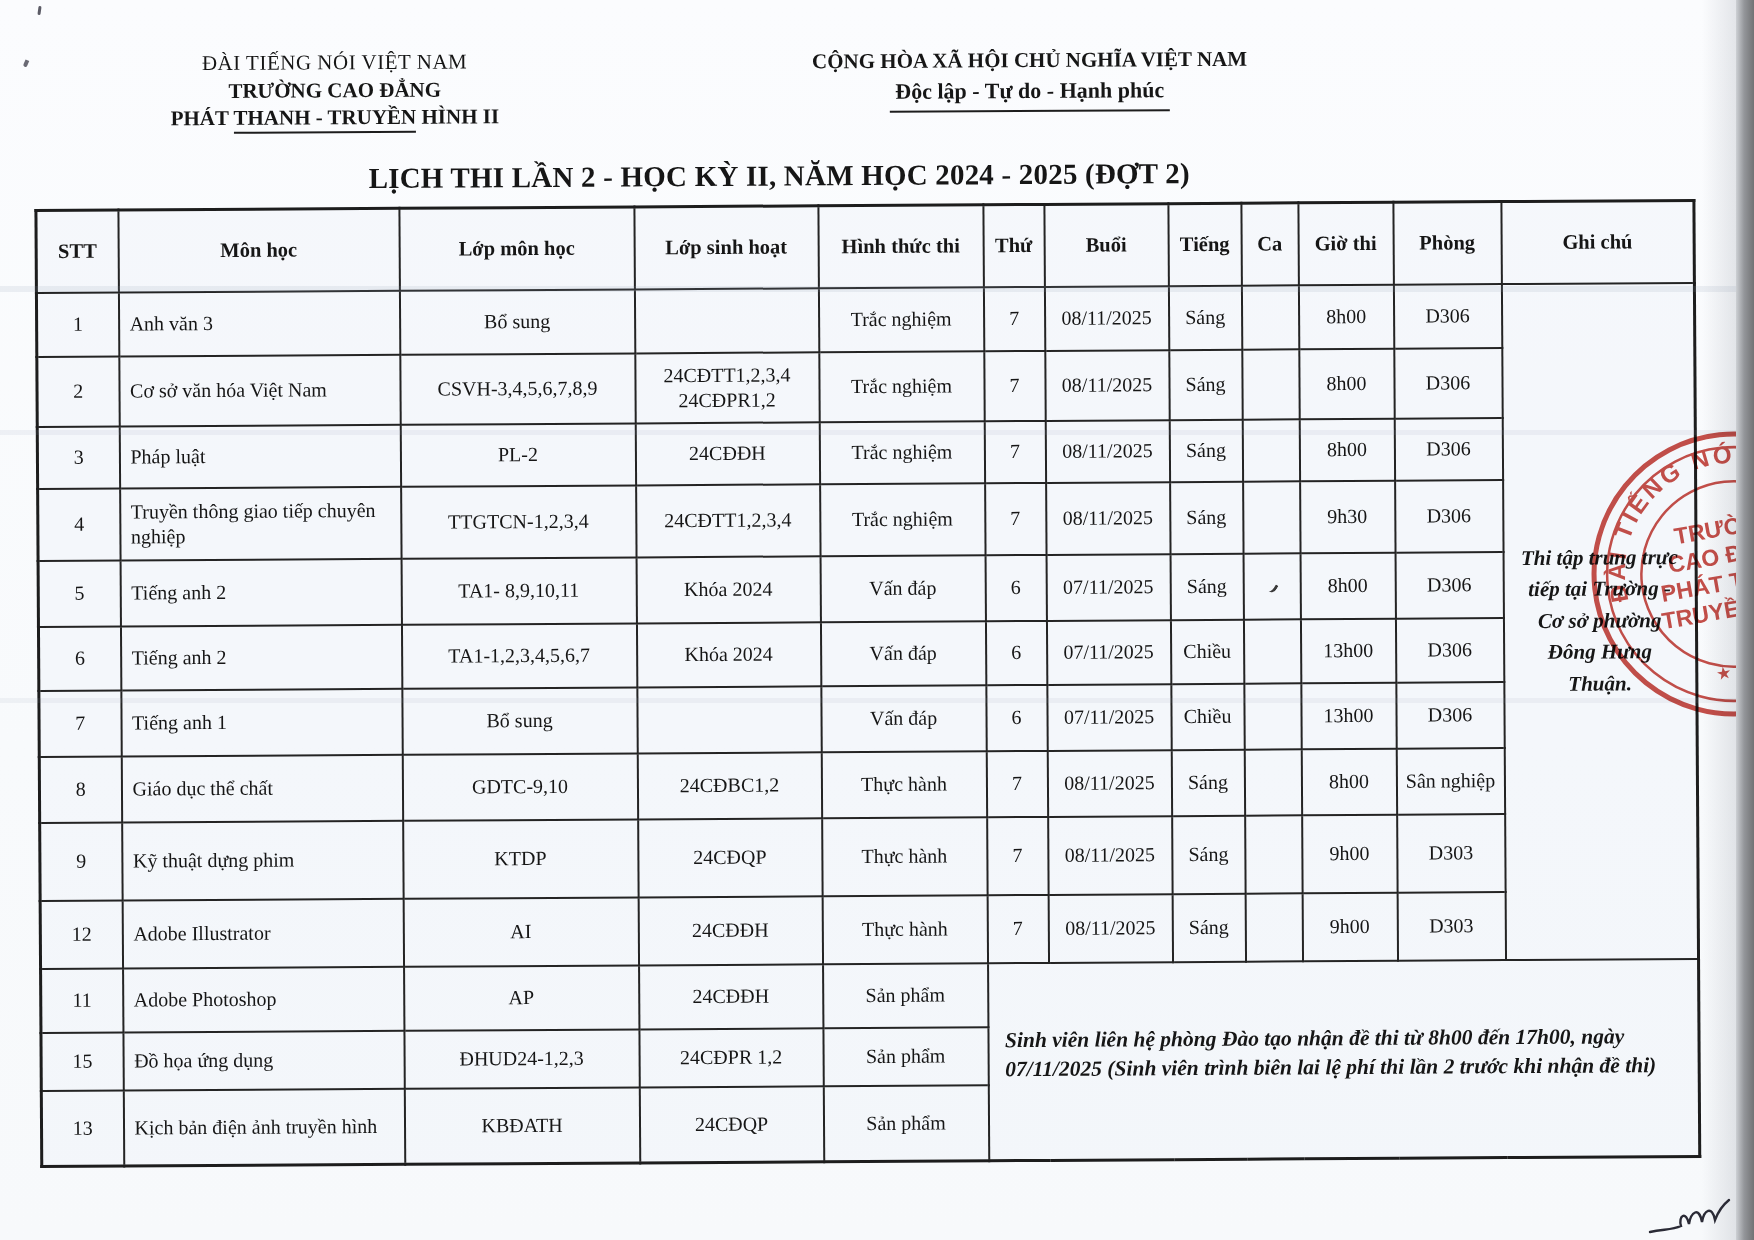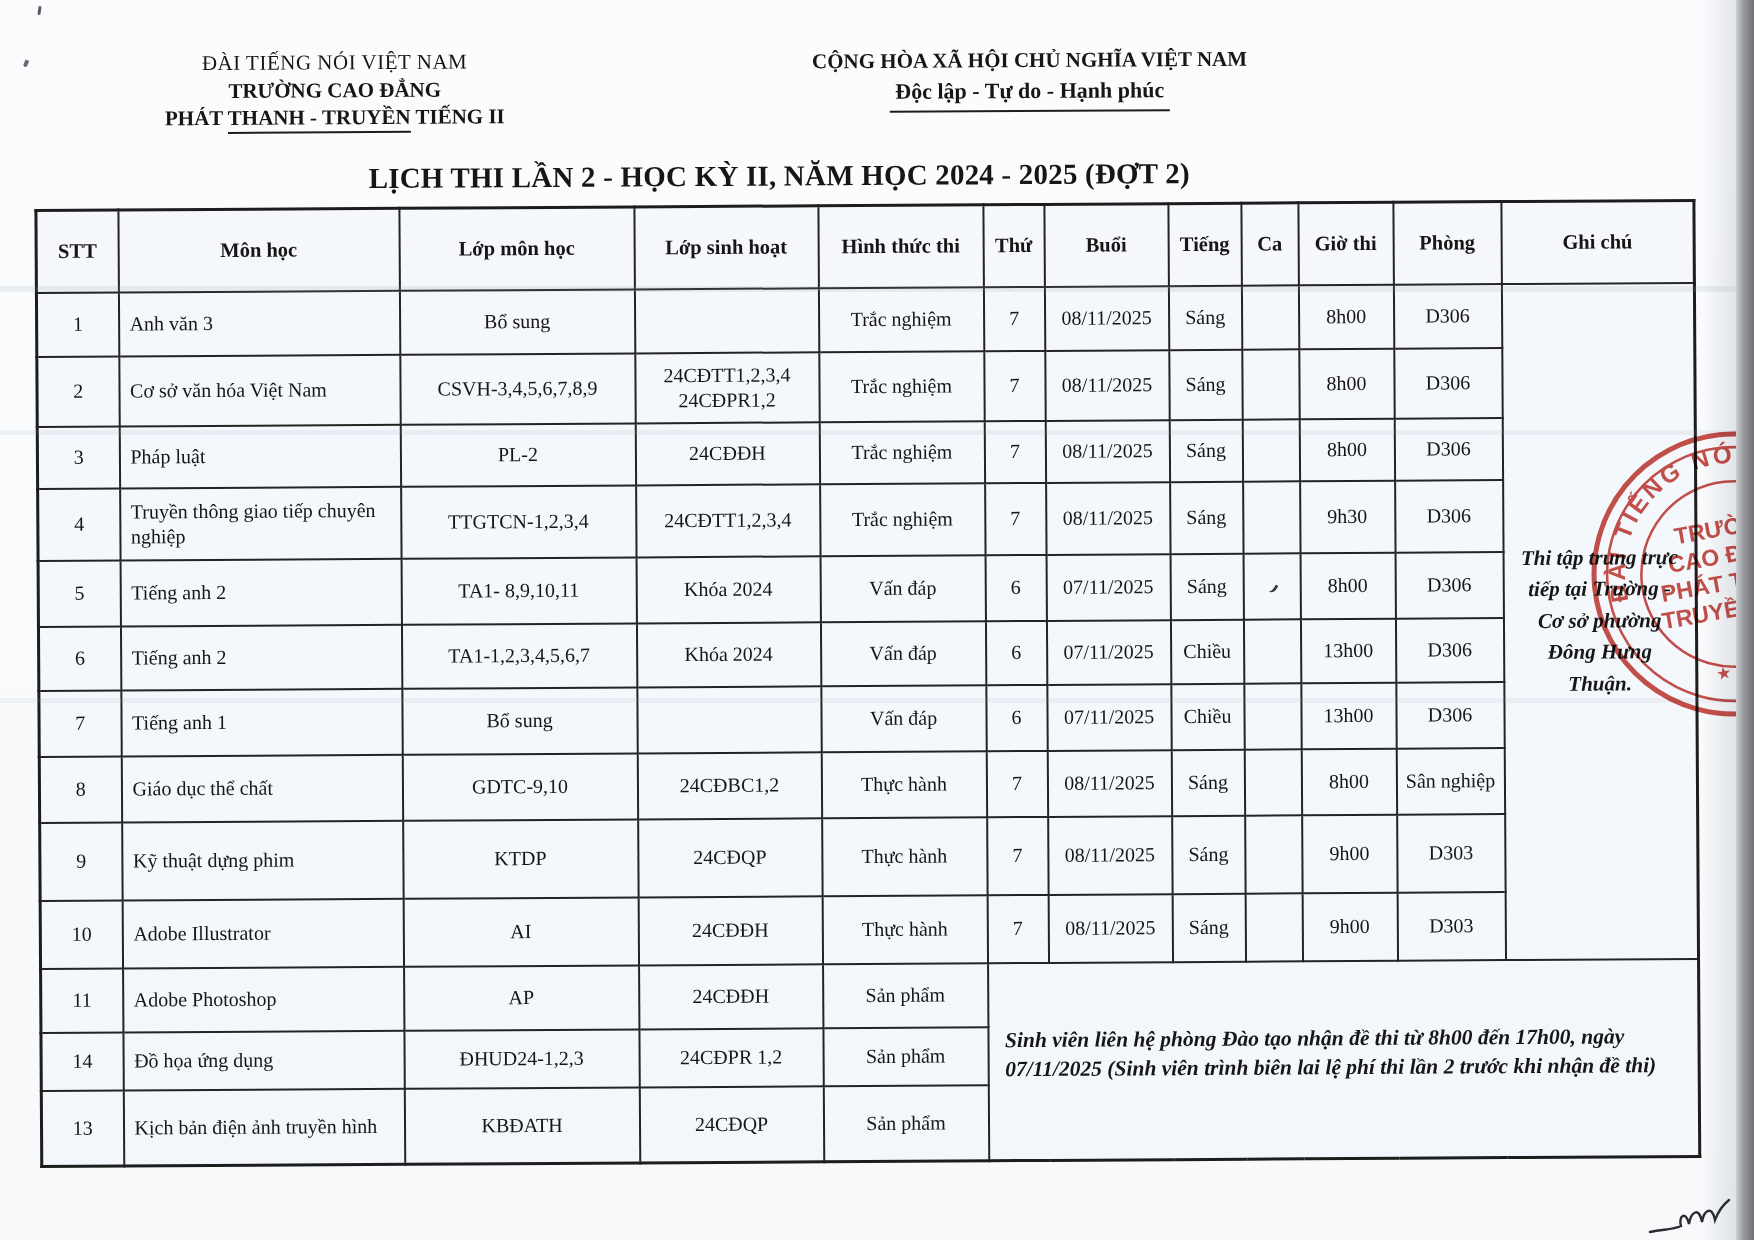--- a/index.html
+++ b/index.html
@@ -45,21 +45,21 @@
 <body>
 
 <div class="page">
 
   <div class="content">
 
     <div class="head-row">
       <div class="org">
         <div class="l1">ĐÀI TIẾNG NÓI VIỆT NAM</div>
         <div class="l2">TRƯỜNG CAO ĐẲNG</div>
-        <div class="l3"><span>PHÁT </span><span class="u">THANH - TRUYỀN</span><span> TIẾNG II</span></div>
+        <div class="l3"><span>PHÁT </span><span class="u">THANH - TRUYỀN</span><span> HÌNH II</span></div>
       </div>
       <div class="nat">
         <div class="l1">CỘNG HÒA XÃ HỘI CHỦ NGHĨA VIỆT NAM</div>
         <div><span class="l2">Độc lập - Tự do - Hạnh phúc</span></div>
       </div>
     </div>
 
     <div class="doc-title">LỊCH THI LẦN 2 - HỌC KỲ II, NĂM HỌC 2024 - 2025 (ĐỢT 2)</div>
 
     <table>
@@ -205,42 +205,42 @@
         <td>24CĐQP</td>
         <td>Thực hành</td>
         <td>7</td>
         <td>08/11/2025</td>
         <td>Sáng</td>
         <td></td>
         <td>9h00</td>
         <td>D303</td>
       </tr>
       <tr style="height:68px">
-        <td>10</td>
+        <td>12</td>
         <td class="l">Adobe Illustrator</td>
         <td>AI</td>
         <td>24CĐĐH</td>
         <td>Thực hành</td>
         <td>7</td>
         <td>08/11/2025</td>
         <td>Sáng</td>
         <td></td>
         <td>9h00</td>
         <td>D303</td>
       </tr>
       <tr style="height:64px">
         <td>11</td>
         <td class="l">Adobe Photoshop</td>
         <td>AP</td>
         <td>24CĐĐH</td>
         <td>Sản phẩm</td>
         <td rowspan="3" colspan="7" class="note-bottom">Sinh viên liên hệ phòng Đào tạo nhận đề thi từ 8h00 đến 17h00, ngày 07/11/2025 (Sinh viên trình biên lai lệ phí thi lần 2 trước khi nhận đề thi)</td>
       </tr>
       <tr style="height:58px">
-        <td>14</td>
+        <td>15</td>
         <td class="l">Đồ họa ứng dụng</td>
         <td>ĐHUD24-1,2,3</td>
         <td>24CĐPR 1,2</td>
         <td>Sản phẩm</td>
       </tr>
       <tr style="height:76px">
         <td>13</td>
         <td class="l">Kịch bản điện ảnh truyền hình</td>
         <td>KBĐATH</td>
         <td>24CĐQP</td>

